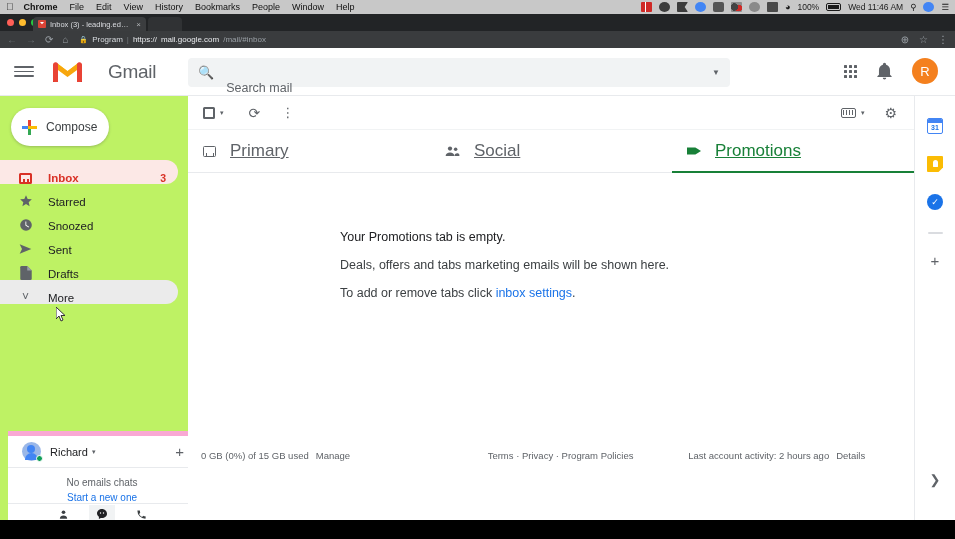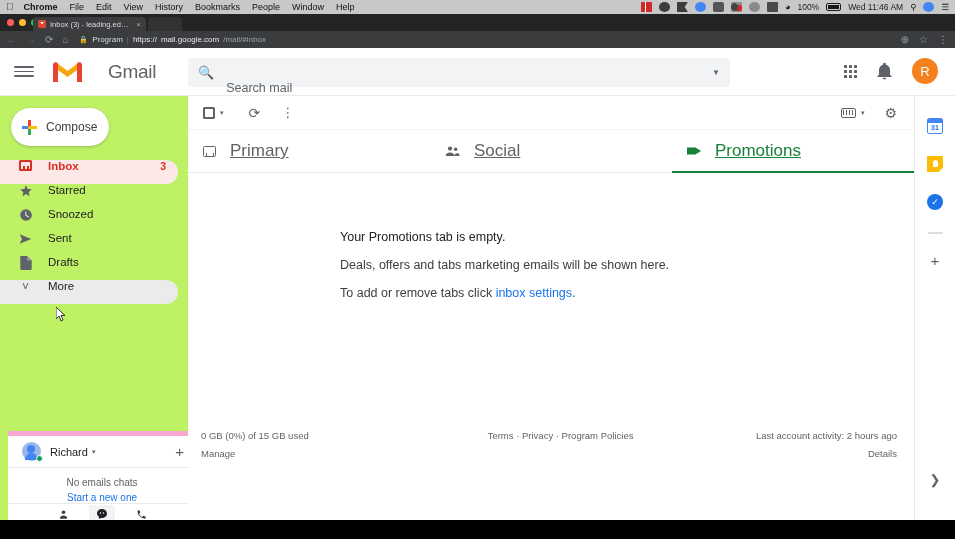--- a/index.html
+++ b/index.html
@@ -110,21 +110,21 @@
   .sidebar { position: absolute; left: 0; top: 48px; width: 188px; bottom: 0; background: #bef264; }
   .compose {
     margin: 12px 0 0 11px; width: 98px; height: 38px; border-radius: 19px;
     background: #fff; box-shadow: 0 1px 3px rgba(60,64,67,.3);
     display: flex; align-items: center; gap: 9px; padding-left: 11px; cursor: pointer;
   }
   .plus-g { width: 15px; height: 15px; position: relative; flex: none; }
   .compose-label { font-size: 12px; color: #3c4043; }
   .nav-list { margin-top: 14px; }
   .nav-item {
-    height: 24px; display: flex; align-items: flex-start; padding-left: 17px;
+    height: 24px; display: flex; align-items: flex-end; padding-left: 17px;
     border-radius: 0 12px 12px 0; margin-right: 10px; cursor: pointer;
     font-size: 11.5px; color: #202124; position: relative;
   }
   .nav-item .ni-ico { width: 17px; margin-right: 14px; display: flex; align-items: center; justify-content: center; color: #5f6368; font-size: 12px; flex: none; }
   .nav-item .ni-label { flex: 1; }
   .nav-item .ni-count { font-size: 10.5px; color: #5f6368; margin-right: 12px; }
   .nav-item.active { background: #fce8e6; color: #d93025; font-weight: bold; }
   .nav-item.active .ni-ico, .nav-item.active .ni-count { color: #d93025; }
   .nav-item.bold .ni-label, .nav-item.bold .ni-count { font-weight: bold; color: #202124; }
   .nav-item.hovered { background: #ebebeb; }
@@ -176,21 +176,21 @@
   .tab-inbox-ico { width: 13px; height: 11px; border: 1.7px solid currentColor; border-radius: 1.5px; position: relative; }
   .tab-inbox-ico:after { content:''; position:absolute; left:1.5px; right:1.5px; bottom:0; height:3px; border-left:1.7px solid currentColor; border-right:1.7px solid currentColor; }
   .tag-ico { width: 14px; height: 11px; background: currentColor; clip-path: polygon(0 18%, 60% 18%, 100% 50%, 60% 82%, 0 82%); }
 
   .empty-state { padding: 57px 0 0 152px; }
   .empty-line { font-size: 12.5px; color: #202124; margin-bottom: 14px; }
   .empty-line.sub { color: #3c4043; }
   .link { color: #1a73e8; cursor: pointer; }
 
   .footer { position: absolute; left: 0; right: 0; top: 334px; display: flex; font-size: 9.5px; color: #5f6368; padding: 0 17px 0 13px; }
-  .f-col { display: flex; flex-direction: column; gap: 7px; }
+  .f-col { display: flex; flex-direction: row; gap: 7px; margin-top: 20px; }
   .f-left { width: 33%; }
   .f-mid { width: 37%; align-items: flex-start; padding-left: 57px; }
   .f-right { width: 30%; align-items: flex-end; text-align: right; }
   .f-link { cursor: pointer; }
 
   
   .rail { position: absolute; right: 0; top: 48px; width: 41px; bottom: 0; background: #fff; border-left: 1px solid #e8eaed; display: flex; flex-direction: column; align-items: center; }
   .rail-ico { margin-top: 22px; cursor: pointer; }
   .cal-ico { width: 16px; height: 16px; border-radius: 2px; background: #fff; border: 1.5px solid #4285f4; position: relative; display: flex; align-items: flex-end; justify-content: center; overflow: hidden; }
   .cal-ico .cal-top { position: absolute; top: 0; left: 0; right: 0; height: 4px; background: #4285f4; }

